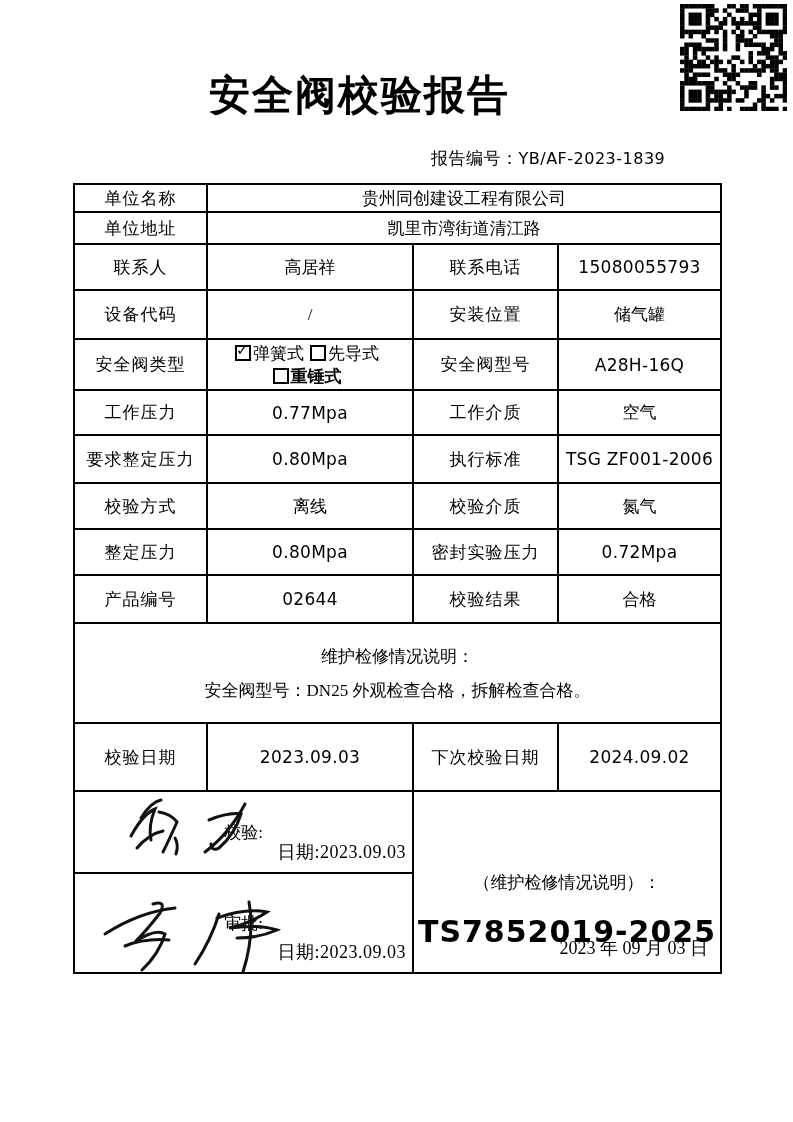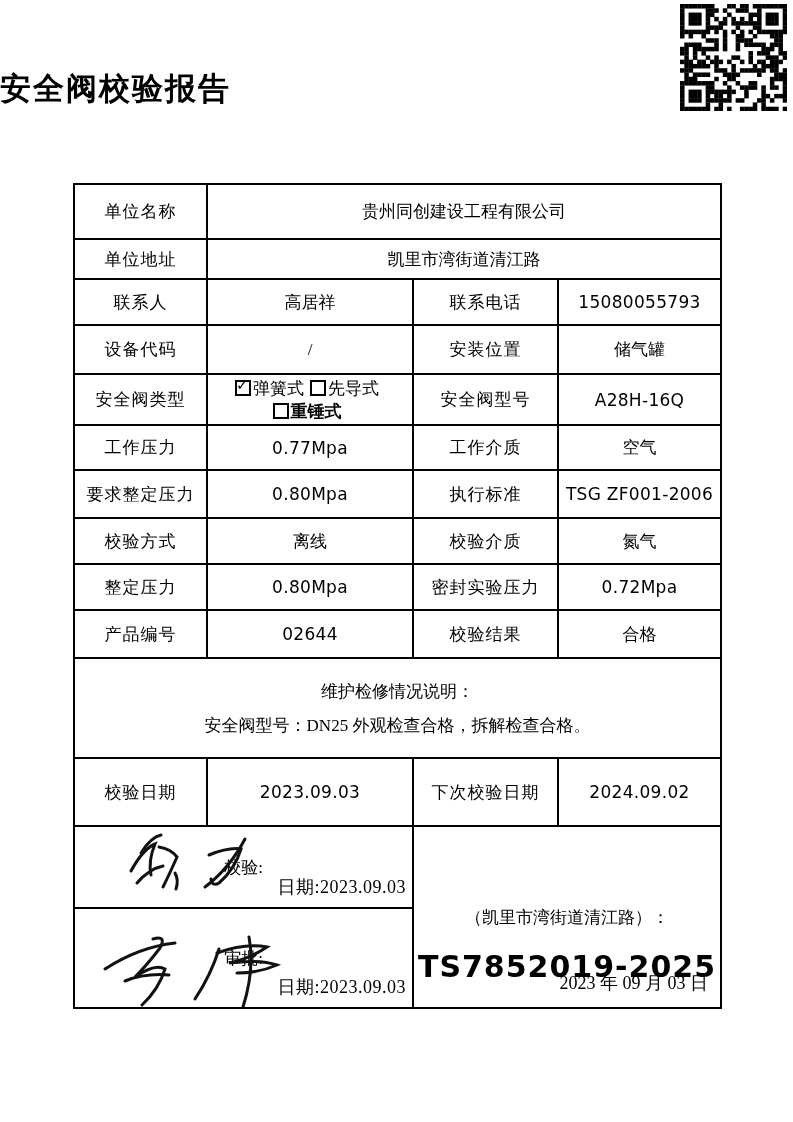--- a/index.html
+++ b/index.html
@@ -7,22 +7,22 @@
     position:relative;
     width:793px;height:1122px;
     background:#ffffff;
     color:#000;
     font-family:"Liberation Serif","DejaVu Serif",serif;
     overflow:hidden;
   }
   
   .title{
     position:absolute;top:68px;left:0;width:719px;
-    text-align:left;
-    font-size:31px;font-weight:bold;letter-spacing:2px;
+    text-align:center;
+    font-size:41px;font-weight:bold;letter-spacing:2px;
   }
   .report-no{
     position:absolute;top:147px;left:431px;
     font-size:17px;letter-spacing:0.5px;white-space:nowrap;
   }
   .report-no .no-val{
     font-family:"DejaVu Sans","Liberation Sans",sans-serif;
     font-size:16px;letter-spacing:0.5px;
   }
   .qr{
@@ -421,34 +421,37 @@
       <rect x="64.20" y="102.72" width="4.53" height="4.53"></rect>
       <rect x="68.48" y="102.72" width="4.53" height="4.53"></rect>
       <rect x="72.76" y="102.72" width="4.53" height="4.53"></rect>
       <rect x="81.32" y="102.72" width="4.53" height="4.53"></rect>
       <rect x="85.60" y="102.72" width="4.53" height="4.53"></rect>
       <rect x="89.88" y="102.72" width="4.53" height="4.53"></rect>
       <rect x="94.16" y="102.72" width="4.53" height="4.53"></rect>
       <rect x="102.72" y="102.72" width="4.53" height="4.53"></rect>
     </svg>
 
+  <div class="report-no">
+    <span>报告编号：</span><span class="no-val">YB/AF-2023-1839</span>
+  </div>
 
   <table class="rpt">
     <colgroup>
       <col style="width:133px">
         <col style="width:206px">
         <col style="width:145px">
         <col style="width:163px">
     </colgroup>
     <tbody>
-      <tr style="height:55px">
+      <tr style="height:28px">
         <td class="lbl">单位名称</td>
         <td colspan="3">贵州同创建设工程有限公司</td>
       </tr>
-      <tr style="height:40px">
+      <tr style="height:32px">
         <td class="lbl">单位地址</td>
         <td colspan="3">凯里市湾街道清江路</td>
       </tr>
       <tr style="height:46px">
         <td class="lbl">联系人</td>
         <td>高居祥</td>
         <td class="lbl">联系电话</td>
         <td class="num">15080055793</td>
       </tr>
       <tr style="height:49px">
@@ -516,21 +519,21 @@
             <path d="M10,42 Q22,20 34,15 Q27,32 30,46"></path>
             <path d="M16,54 Q28,40 42,37"></path>
             <path d="M38,18 Q50,20 56,28 Q48,46 42,58"></path>
             <path d="M54,44 Q58,51 55,60"></path>
             <path d="M88,26 Q108,18 120,20 Q114,40 98,54 Q91,58 90,50"></path>
             <path d="M124,10 Q108,40 84,58"></path>
           </svg>
           <span class="sig-date">日期:2023.09.03</span>
         </td>
         <td colspan="2" rowspan="2" class="org">
-          <div>（凯里市湾街道清江路）：</div>
+          <div>（维护检修情况说明）：</div>
           <div class="org-code">TS7852019-2025</div>
           <div class="org-date">2023 年 09 月 03 日</div>
         </td>
       </tr>
       <tr style="height:100px">
         <td colspan="2" class="sig">
           <span>审批:</span>
           <svg class="sig-svg svg-approve" viewBox="0 0 235 88" aria-label="李伟">
             <path d="M8,48 Q42,26 78,22"></path>
             <path d="M56,18 Q70,14 63,27 Q50,44 38,56 Q58,42 68,48 Q62,68 45,84"></path>

